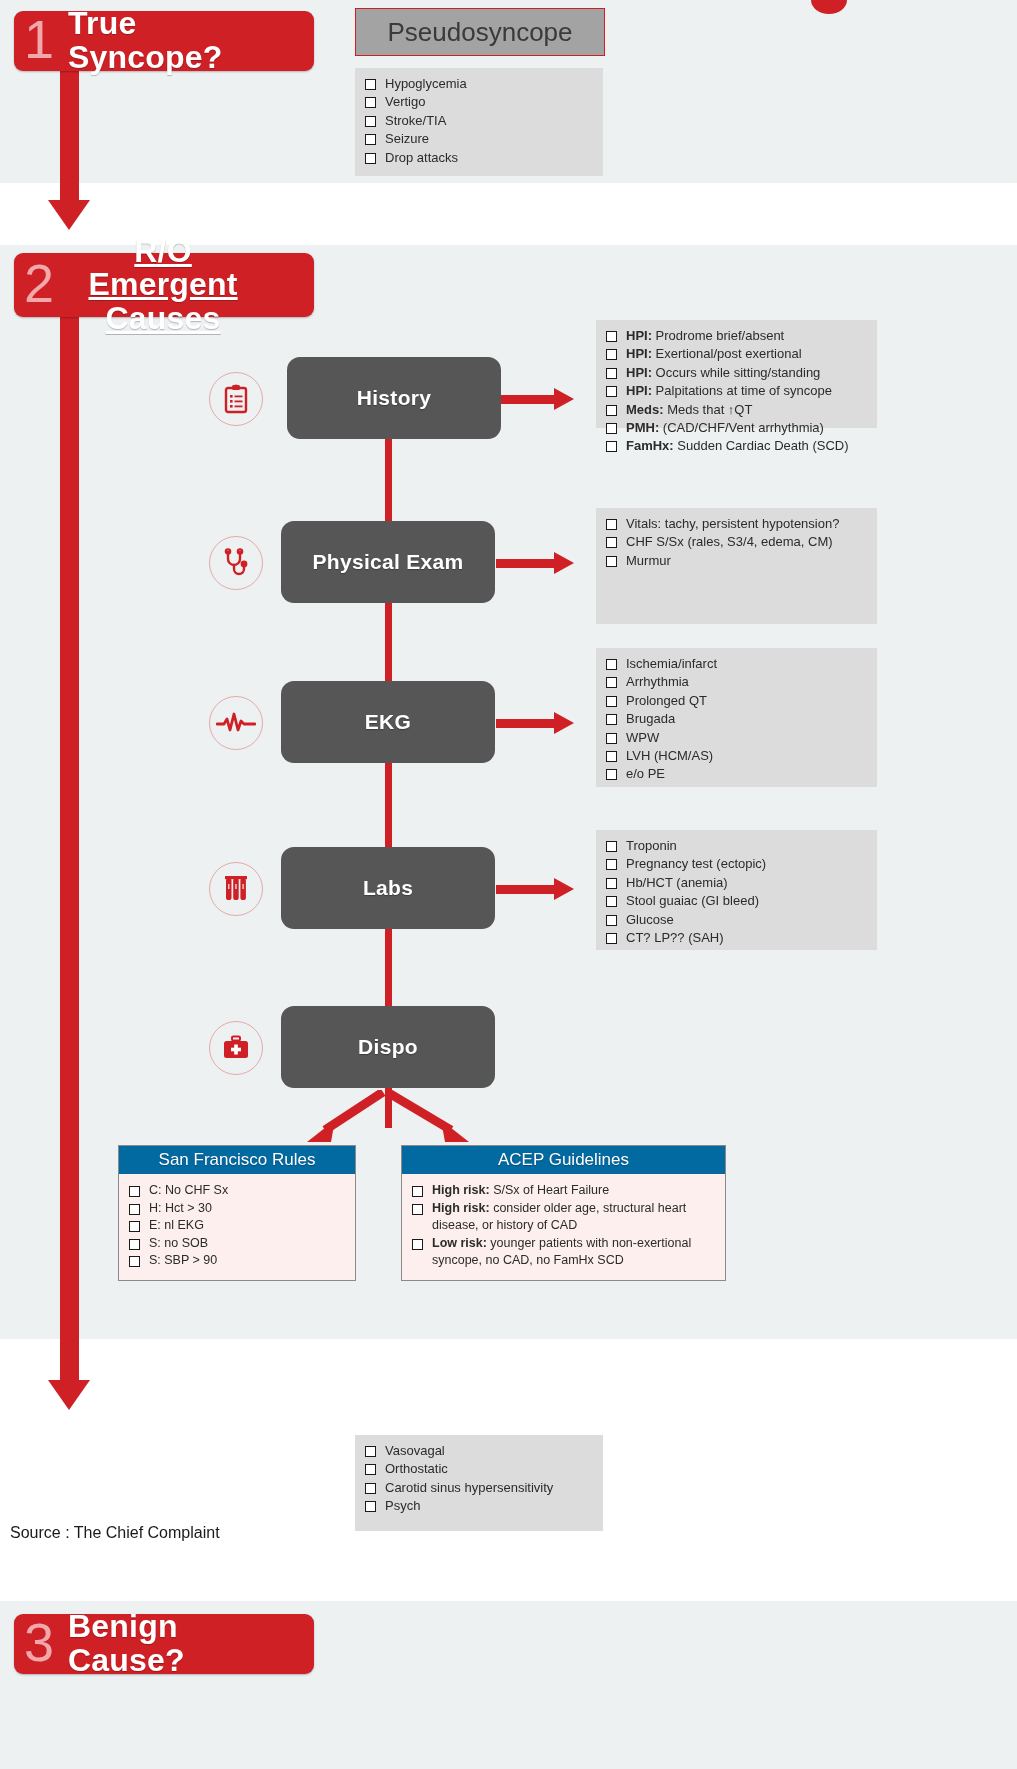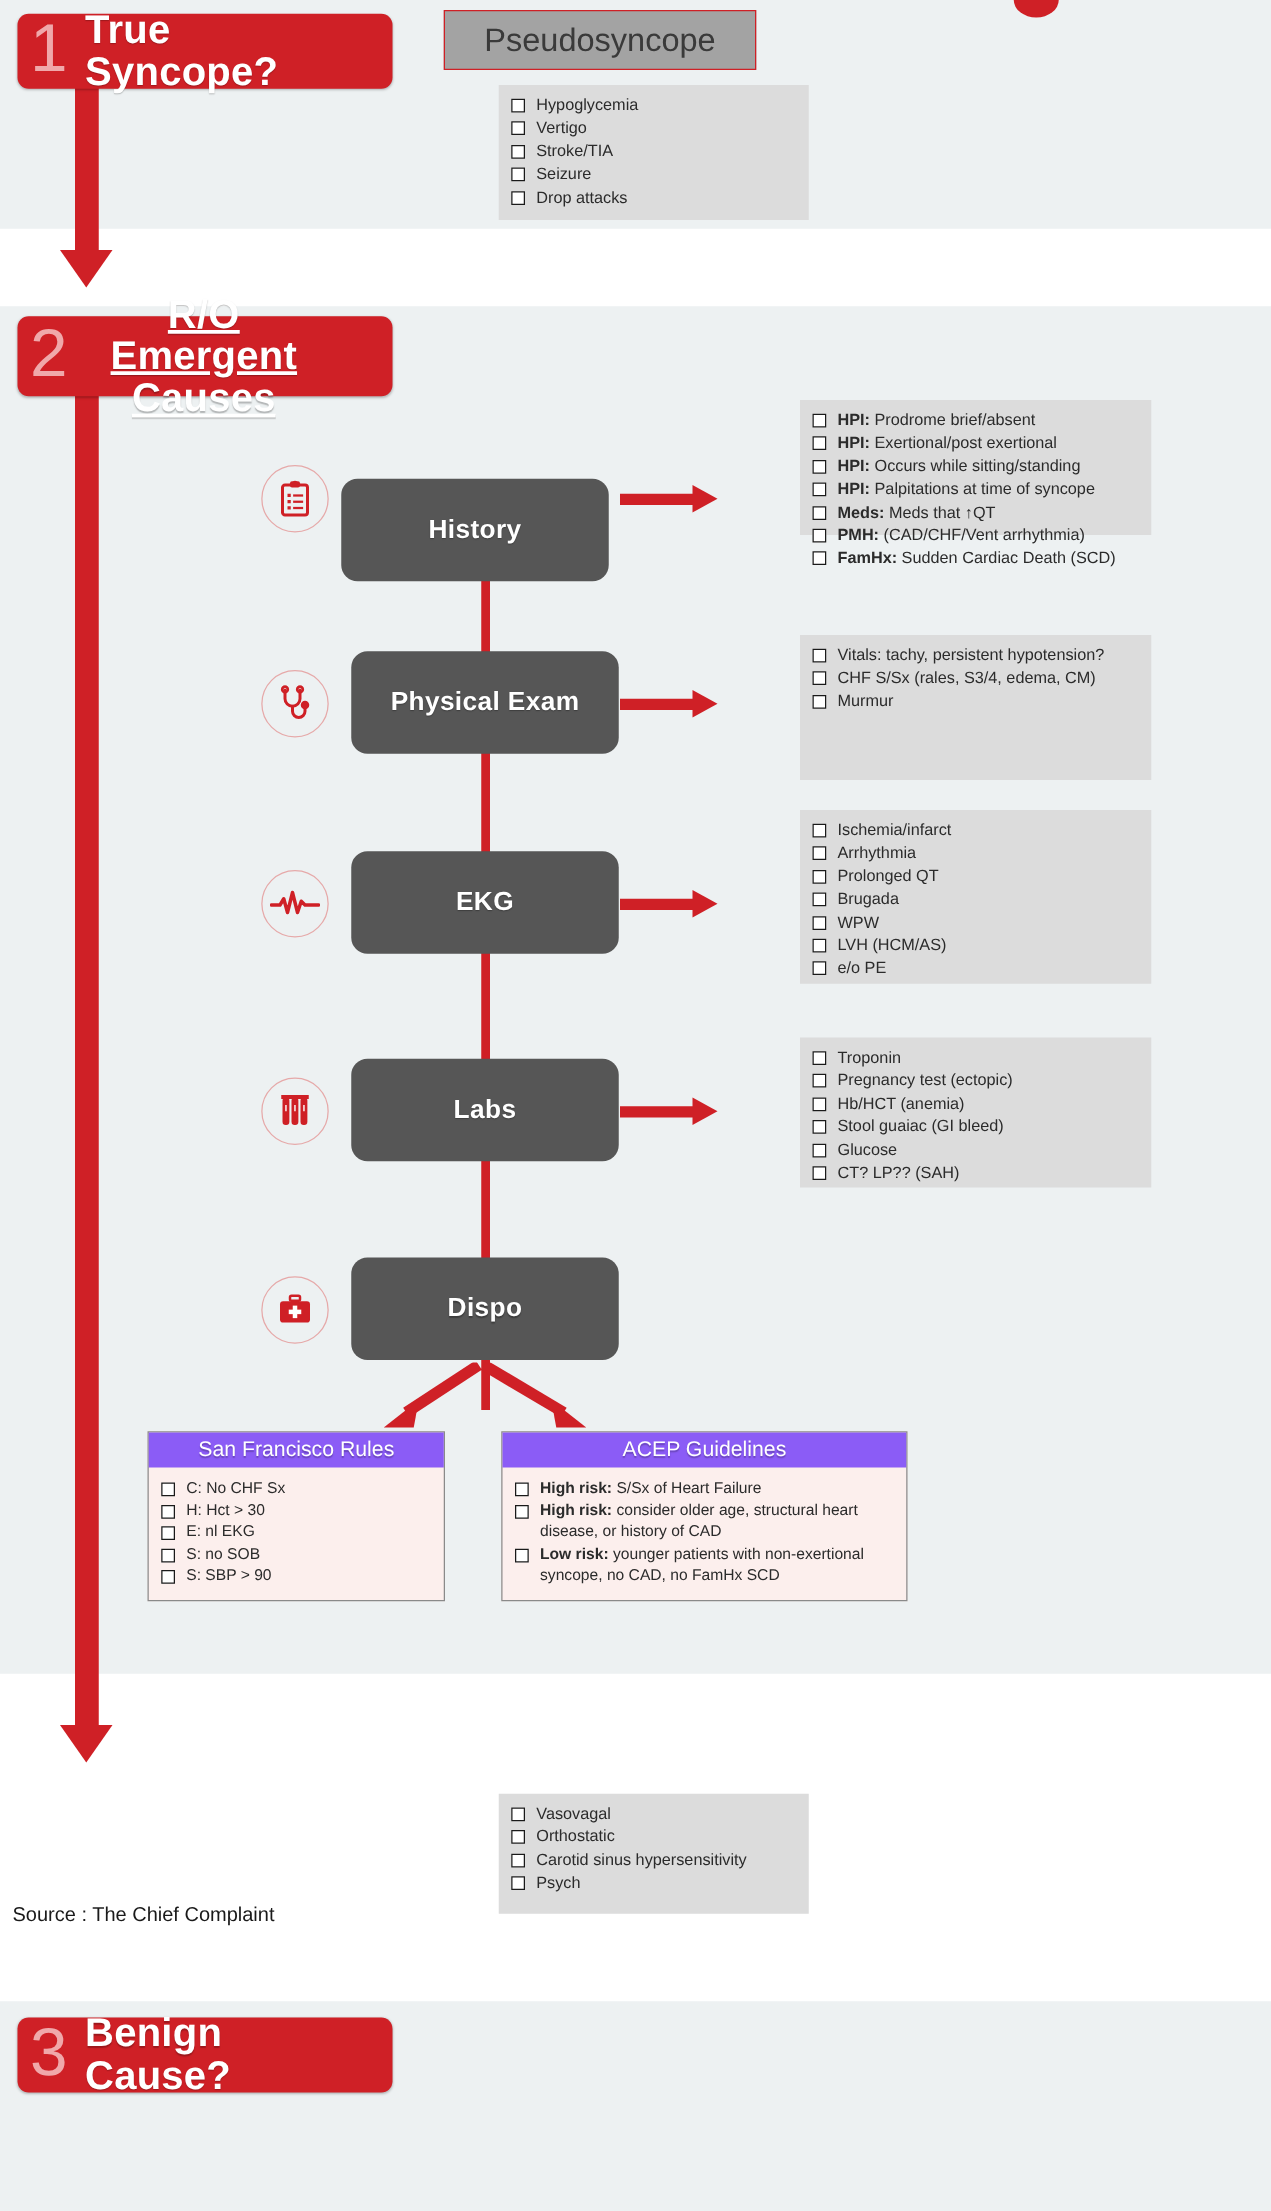--- a/index.html
+++ b/index.html
@@ -63,21 +63,20 @@
     display:flex;align-items:center;justify-content:center;
     z-index:5;
   }
   #pseudo-box span{font-size:26px;color:#3a3a3a;}
 
   
   .panel{
     position:absolute;background:#dcdcdc;
     padding:7px 10px 8px 10px;box-sizing:border-box;
     z-index:3;
-    margin-left:44px;
   }
   .cklist{list-style:none;margin:0;padding:0;}
   .cklist li{
     display:flex;align-items:flex-start;
     font-size:13px;color:#2b2b2b;line-height:18.4px;
     white-space:nowrap;
   }
   .cklist li .cb{
     flex:0 0 auto;width:9px;height:9px;
     border:1.6px solid #1a1a1a;
@@ -97,21 +96,21 @@
   
   .stepbox{
     position:absolute;width:214px;height:82px;
     background:#565656;border-radius:13px;
     display:flex;align-items:center;justify-content:center;
     color:#fff;font-size:21px;font-weight:bold;
     letter-spacing:.3px;
     text-shadow:0 1px 1px rgba(0,0,0,.3);
     z-index:5;
   }
-  #box-history{left:273px;top:357px;margin-top:26px;}
+  #box-history{left:287px;top:357px;}
   #box-pe{left:281px;top:521px;}
   #box-ekg{left:281px;top:681px;}
   #box-labs{left:281px;top:847px;}
   #box-dispo{left:281px;top:1006px;}
 
   
   .vconn{position:absolute;left:385px;width:7px;background:#cf2026;z-index:2;}
   #vc1{top:430px;height:100px;}
   #vc2{top:594px;height:96px;}
   #vc3{top:754px;height:102px;}
@@ -141,21 +140,21 @@
   }
   #ic-history{left:209px;top:372px;}
   #ic-pe{left:209px;top:536px;}
   #ic-ekg{left:209px;top:696px;}
   #ic-labs{left:209px;top:862px;}
   #ic-dispo{left:209px;top:1021px;}
 
   
   .rulebox{position:absolute;z-index:5;border:1px solid #8a8a8a;background:#fcefed;}
   .rulehead{
-    background:#8b5cf6;color:#fff;text-align:center;
+    background:#0369a1;color:#fff;text-align:center;
     font-size:17px;line-height:28px;height:28px;
     text-shadow:0 1px 1px rgba(0,0,0,.25);
   }
   .rulebody{padding:8px 10px 10px 10px;}
   .rulebody .cklist li{font-size:12.5px;line-height:17.5px;}
   #box-sfr{left:118px;top:1145px;width:236px;}
   #box-acep{left:401px;top:1145px;width:323px;}
   #box-acep .rulebody .cklist li{white-space:normal;}
 
   

